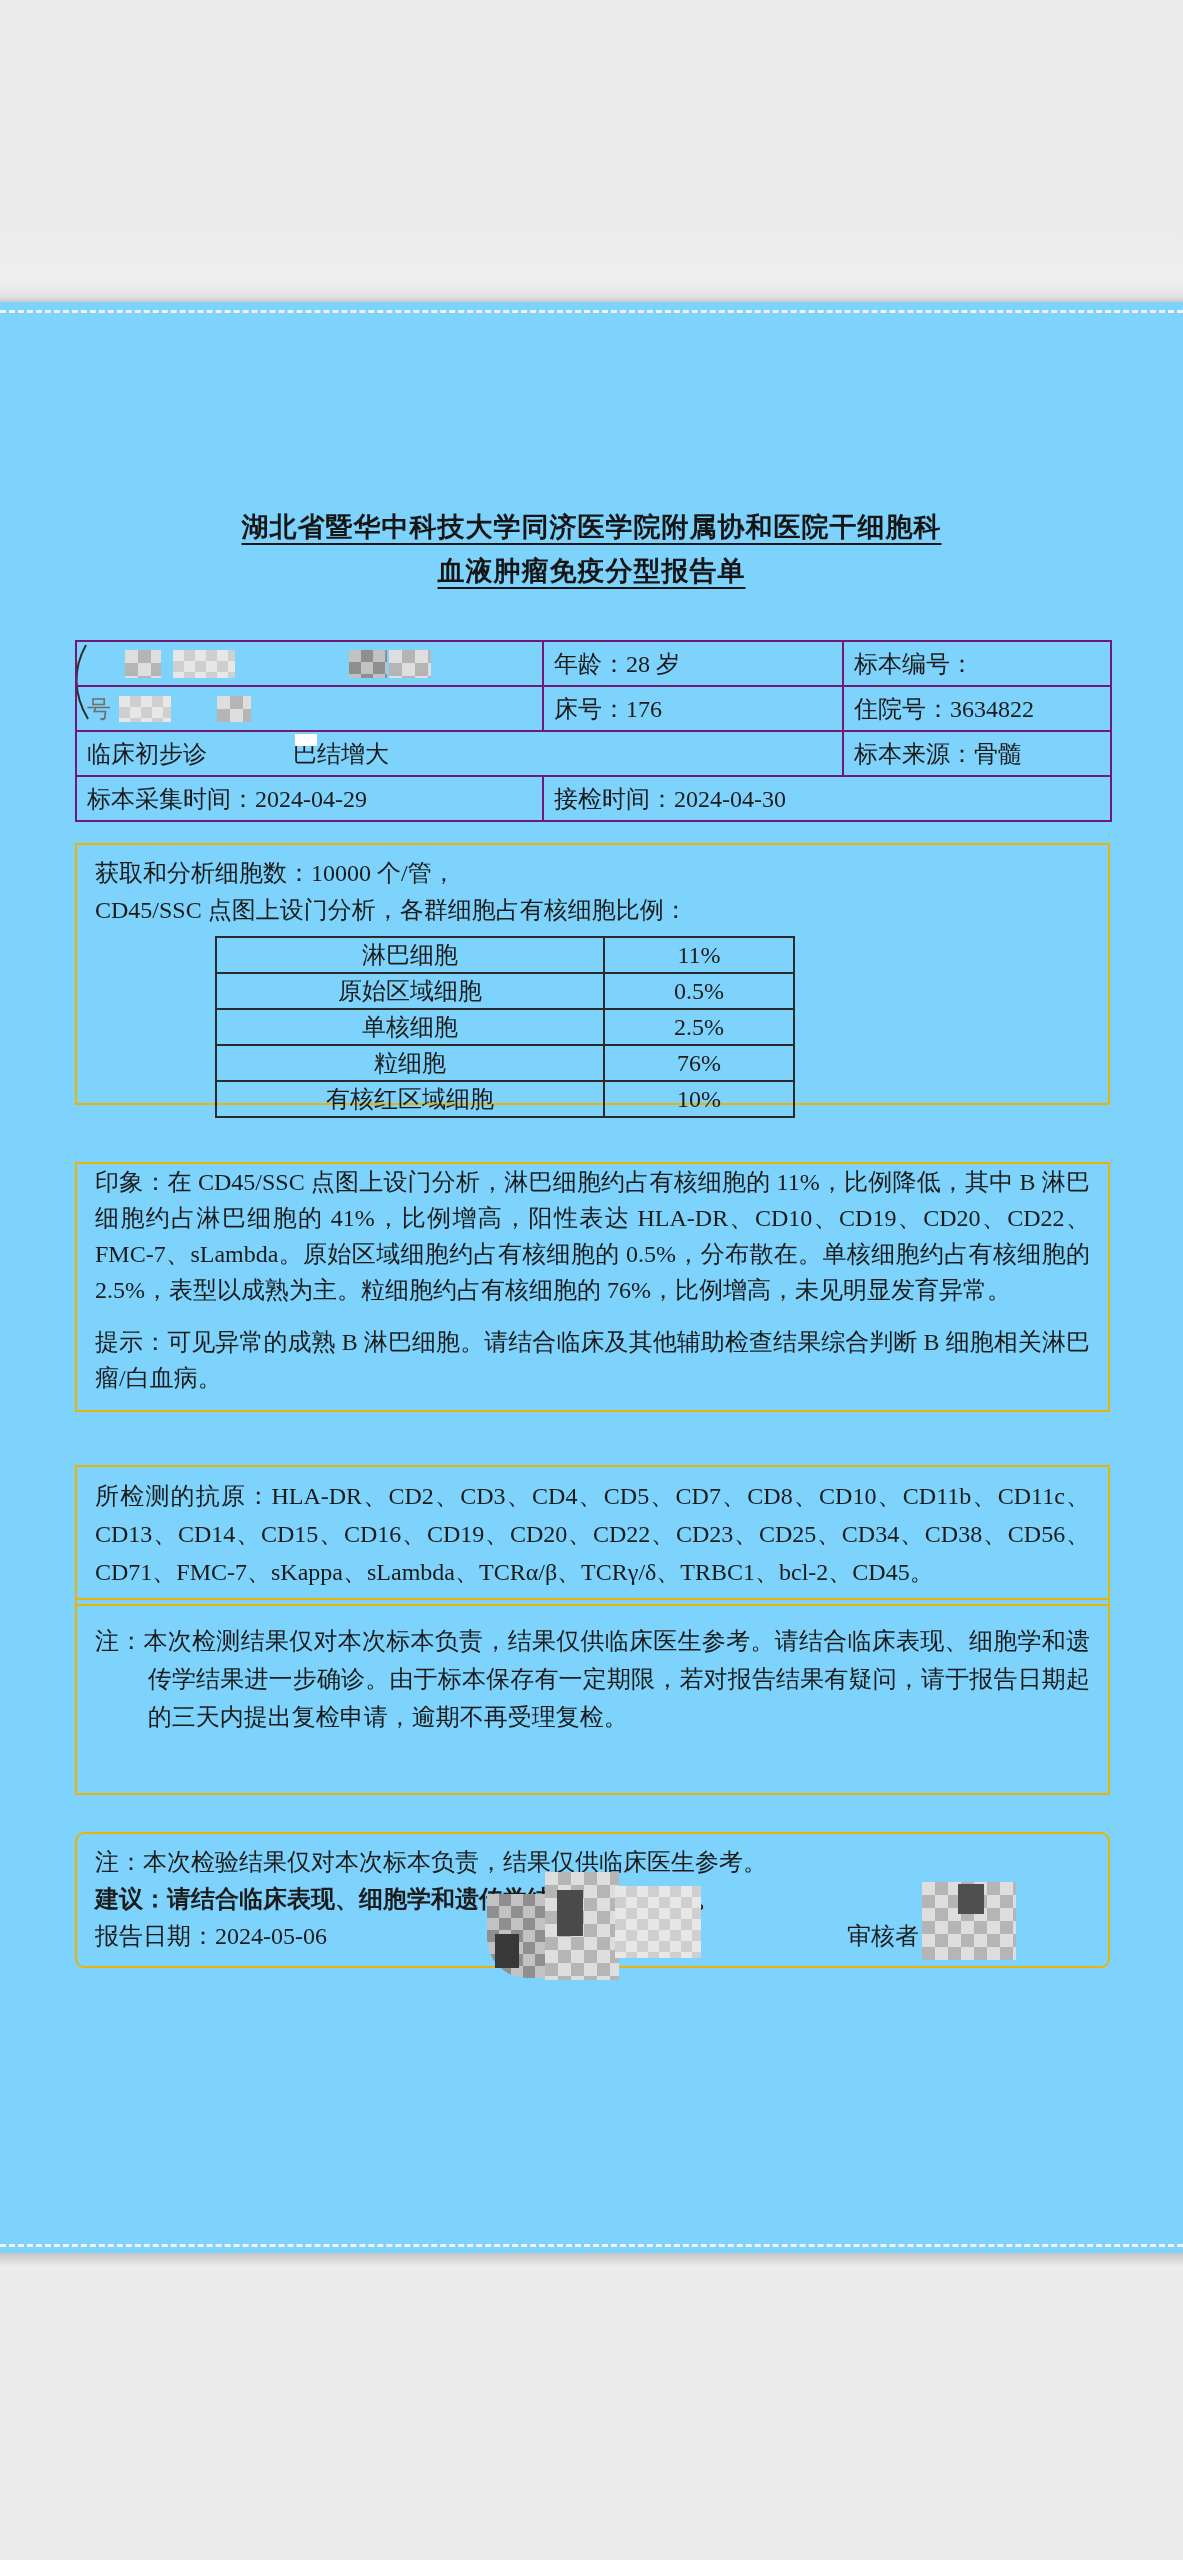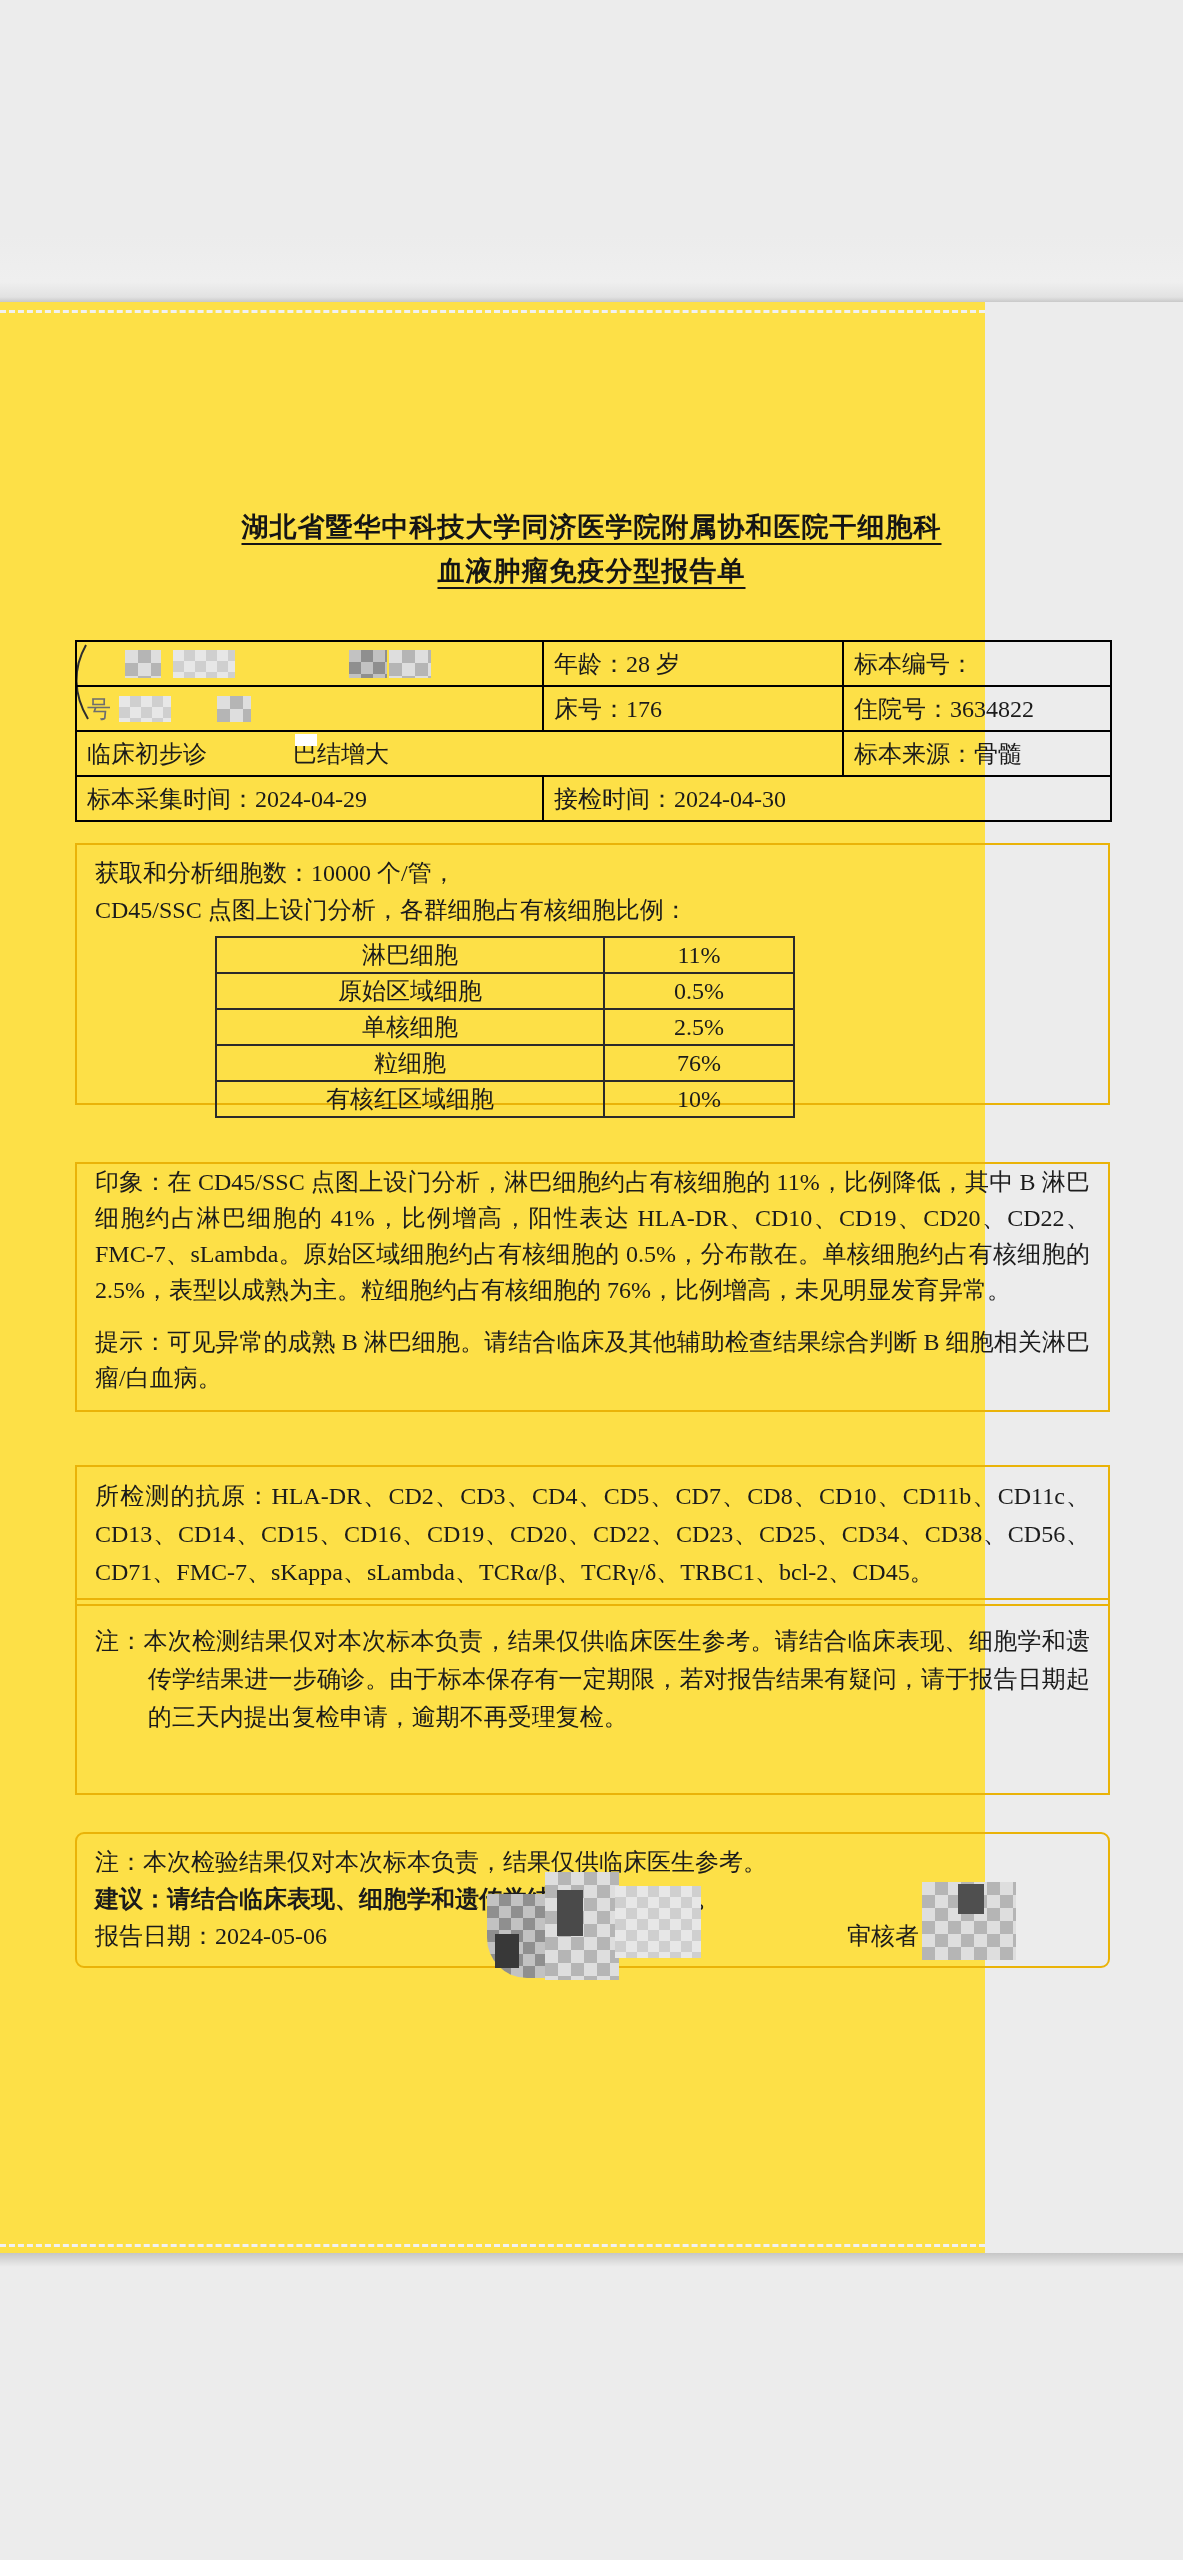--- a/index.html
+++ b/index.html
@@ -7,22 +7,22 @@
     width:1183px;height:2560px;position:relative;overflow:hidden;
     background:#ececec;
     font-family:"Liberation Serif","DejaVu Serif",serif;
     color:#1b1b1b;
   }
   .gray-top{
     position:absolute;left:0;top:0;width:1183px;height:302px;
     background:linear-gradient(#ececec 0px,#ececec 235px,#efefef 282px,#e2e2e2 297px,#c9c9c9 302px);
   }
   .doc{
-    position:absolute;left:0;top:302px;width:985px;height:1951px;
-    background:#fde047;
+    position:absolute;left:0;top:302px;width:1183px;height:1951px;
+    background:#7dd3fc;
   }
   .perfo{position:absolute;left:0;right:0;border-top:3px dashed #f1f1f1;}
   .perfo.t{top:8px;}
   .perfo.b{bottom:6px;}
   .gray-bottom{
     position:absolute;left:0;top:2253px;width:1183px;height:307px;background:#ececec;
   }
   .gray-bottom::before{
     content:"";position:absolute;left:0;top:0;right:0;height:14px;
     background:linear-gradient(rgba(0,0,0,.16),rgba(0,0,0,0));
@@ -31,21 +31,21 @@
   .title{
     display:block;font-weight:bold;font-size:27px;letter-spacing:1px;
     text-decoration:underline;text-underline-offset:7px;
     text-decoration-thickness:2px;color:#151515;
   }
   table.info{
     position:absolute;left:75px;top:338px;width:1035px;
     border-collapse:collapse;table-layout:fixed;
   }
   table.info td{
-    border:2px solid #000000;height:39px;padding:2px 10px;
+    border:2px solid #701a75;height:39px;padding:2px 10px;
     font-size:24px;position:relative;white-space:nowrap;overflow:visible;
   }
   .box{
     position:absolute;left:75px;width:1035px;border:2px solid #eab308;
     box-sizing:border-box;font-size:24px;
   }
   .boxA{top:541px;height:262px;padding:10px 18px;}
   .boxA .ln{line-height:37px;}
   table.cells{
     border-collapse:collapse;table-layout:fixed;width:578px;margin:7px 0 0 120px;text-align:center;

